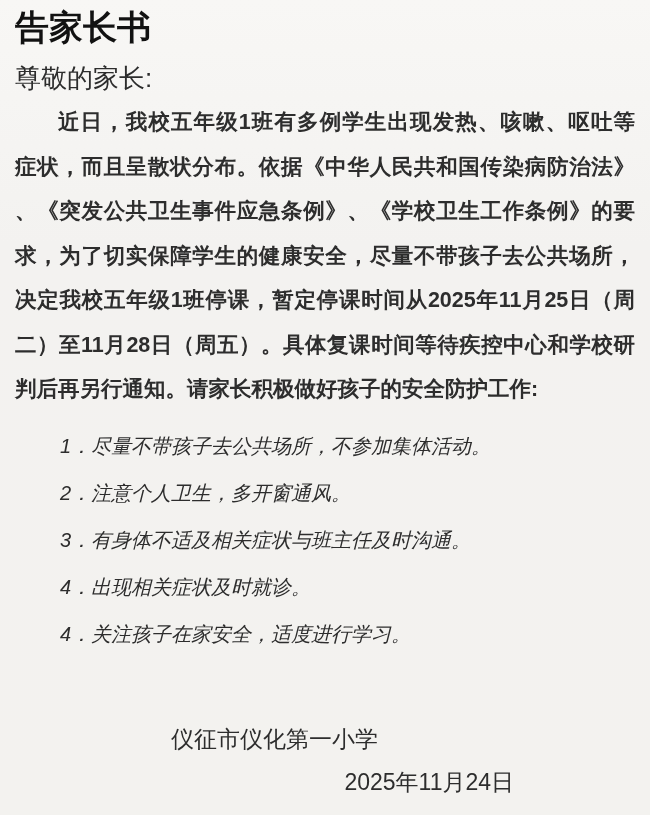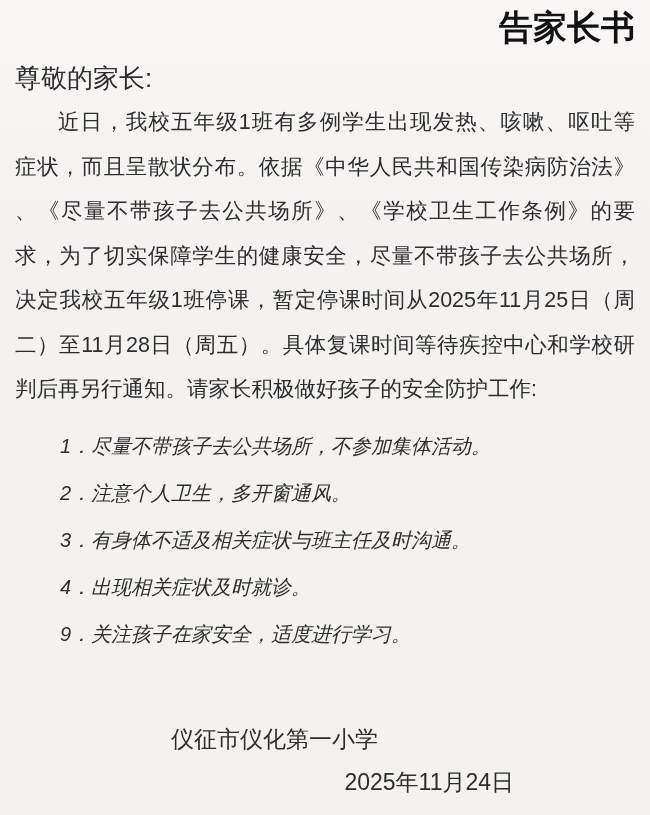--- a/index.html
+++ b/index.html
@@ -18,38 +18,39 @@
     height: 815px;
     padding: 0 15px;
     background: linear-gradient(180deg, #f8f7f5 0%, #f3f2f0 30%, #f3f2ef 100%);
     font-family: "Liberation Sans", "DejaVu Sans", sans-serif;
     color: #2d2d2d;
     overflow: hidden;
   }
   .doc-title {
     margin: 0;
     padding-top: 7px;
-    text-align: right;
+    text-align: left;
     font-size: 34px;
     line-height: 41px;
     font-weight: bold;
     color: #121212;
   }
   .salutation {
     margin-top: 16px;
     font-size: 26px;
     line-height: 28px;
     color: #2d2d2d;
   }
   .paragraph {
     margin-top: 8px;
     font-size: 21.5px;
     line-height: 44.5px;
     text-align: justify;
     color: #2d2d2d;
+    font-weight: bold;
   }
   .bline {
     text-align: justify;
   }
   .bline.stretch {
     text-align-last: justify;
   }
   .bline.indent {
     text-indent: 2em;
   }
@@ -86,33 +87,33 @@
 
 <div class="page">
 
   <h1 class="doc-title">告家长书</h1>
 
   <div class="salutation">尊敬的家长:</div>
 
   <div class="paragraph">
     <div class="bline stretch indent">近日，我校五年级1班有多例学生出现发热、咳嗽、呕吐等</div>
     <div class="bline stretch">症状，而且呈散状分布。依据《中华人民共和国传染病防治法》</div>
-    <div class="bline stretch">、《尽量不带孩子去公共场所》、《学校卫生工作条例》的要</div>
+    <div class="bline stretch">、《突发公共卫生事件应急条例》、《学校卫生工作条例》的要</div>
     <div class="bline stretch">求，为了切实保障学生的健康安全，尽量不带孩子去公共场所，</div>
     <div class="bline stretch">决定我校五年级1班停课，暂定停课时间从2025年11月25日（周</div>
     <div class="bline stretch">二）至11月28日（周五）。具体复课时间等待疾控中心和学校研</div>
     <div class="bline">判后再另行通知。请家长积极做好孩子的安全防护工作:</div>
   </div>
 
   <div class="notice-list">
     <div class="nitem">1．尽量不带孩子去公共场所，不参加集体活动。</div>
     <div class="nitem">2．注意个人卫生，多开窗通风。</div>
     <div class="nitem">3．有身体不适及相关症状与班主任及时沟通。</div>
     <div class="nitem">4．出现相关症状及时就诊。</div>
-    <div class="nitem">9．关注孩子在家安全，适度进行学习。</div>
+    <div class="nitem">4．关注孩子在家安全，适度进行学习。</div>
   </div>
 
   <div class="signature-block">
     <div class="sig-line">仪征市仪化第一小学</div>
     <div class="date-line">2025年11月24日</div>
   </div>
 
 </div>
 
 </body></html>

